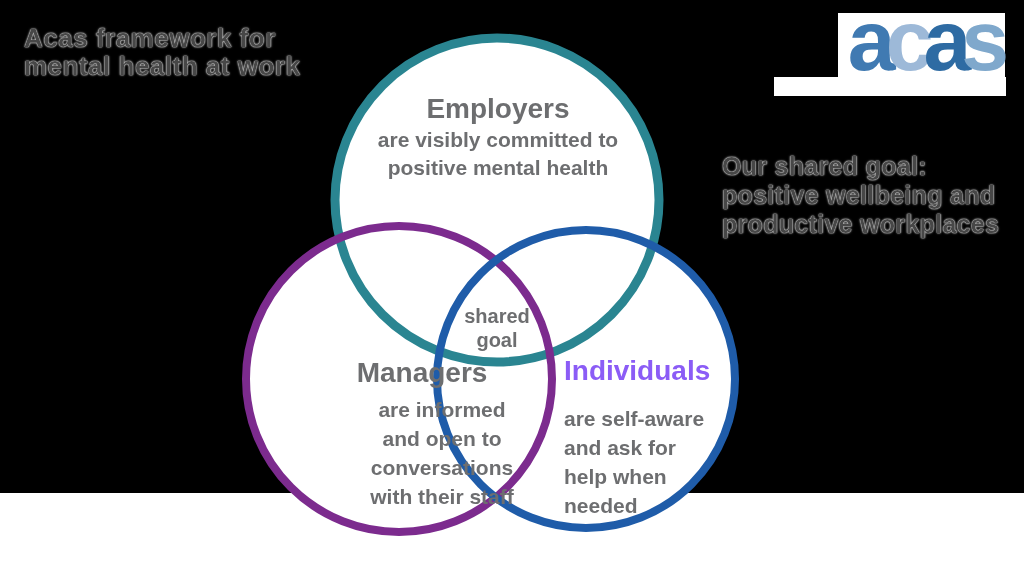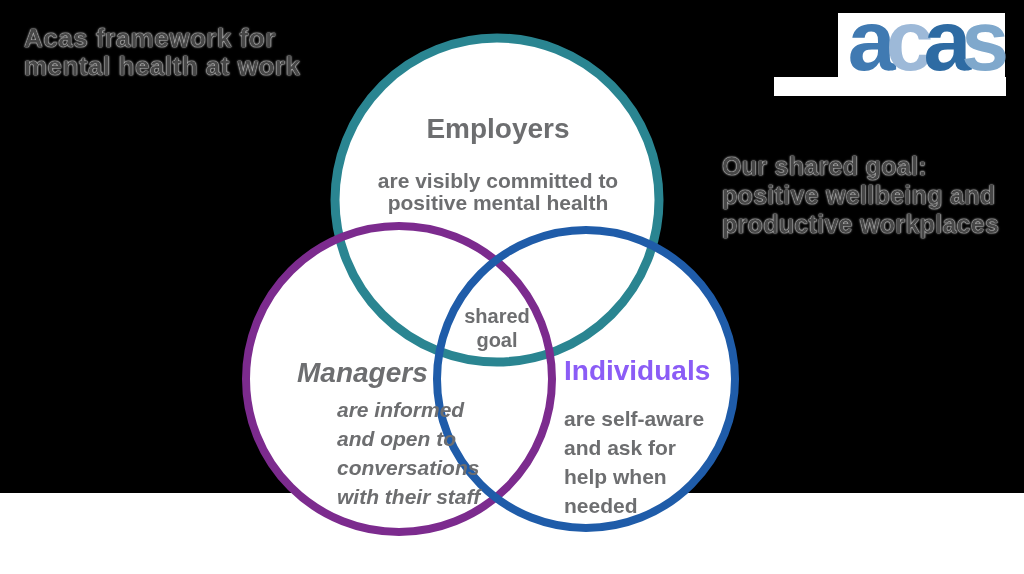--- a/index.html
+++ b/index.html
@@ -20,23 +20,23 @@
   .logo-box{position:absolute;left:838px;top:13px;width:167px;height:64px;}
   .logo-strip{position:absolute;left:774px;top:77px;width:232px;height:19px;}
   .logo-text{
     position:absolute;left:842px;top:13px;height:64px;width:163px;
     font-size:86px;font-weight:bold;line-height:54px;letter-spacing:-10px;
     text-align:center;
   }
   .circle-block{position:absolute;}
   .circle-title{font-size:28px;font-weight:bold;line-height:34px;}
   .circle-body{font-size:21px;font-weight:bold;}
-  .employers-block{left:348px;top:112px;width:300px;text-align:center;}
-  .employers-block .circle-body{line-height:22px;margin-top:24px;}
-  .managers-block{left:297px;top:356px;width:250px;text-align:left;font-style:italic;}
+  .employers-block{left:348px;top:92px;width:300px;text-align:center;}
+  .employers-block .circle-body{line-height:28px;margin-top:0;}
+  .managers-block{left:297px;top:356px;width:250px;text-align:center;}
   .managers-block .circle-body{line-height:29px;margin-top:5px;}
   .individuals-block{left:564px;top:354px;width:220px;text-align:left;}
   .individuals-block .circle-body{line-height:29px;margin-top:5px;}
   .shared-goal{
     position:absolute;left:437px;top:304px;width:120px;text-align:center;
     font-size:20px;font-weight:bold;line-height:24px;
   }
 </style>
 </head>
 <body>

